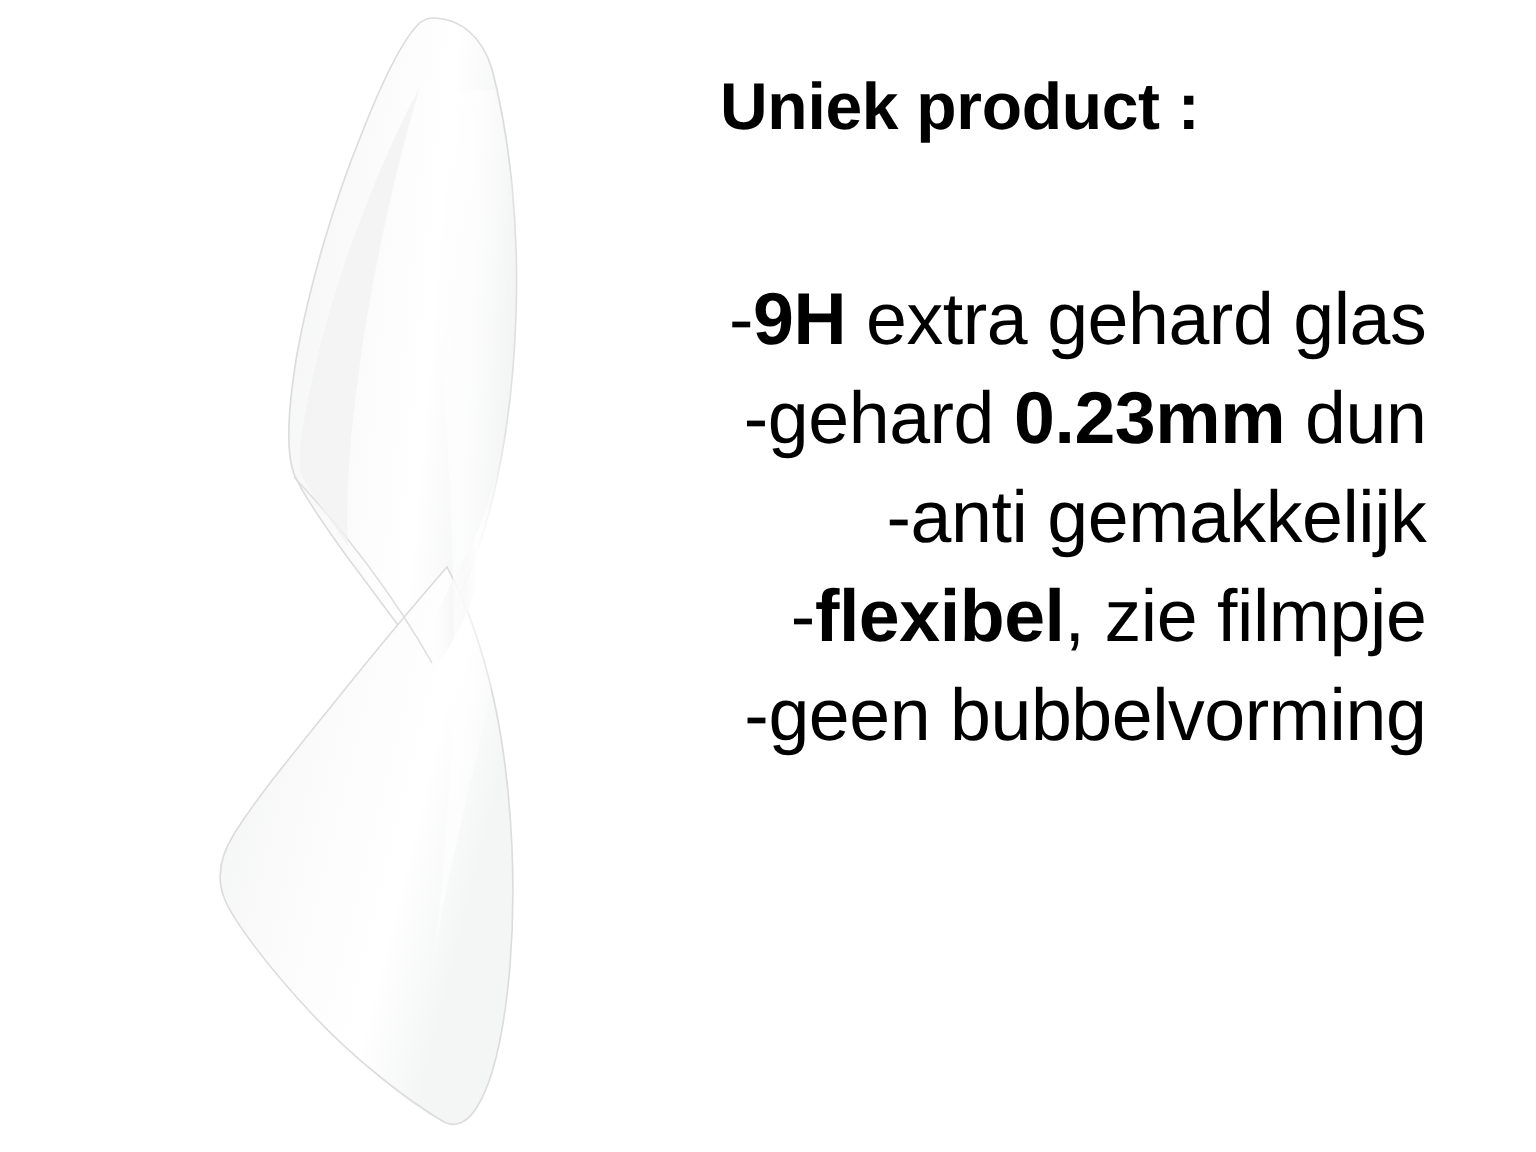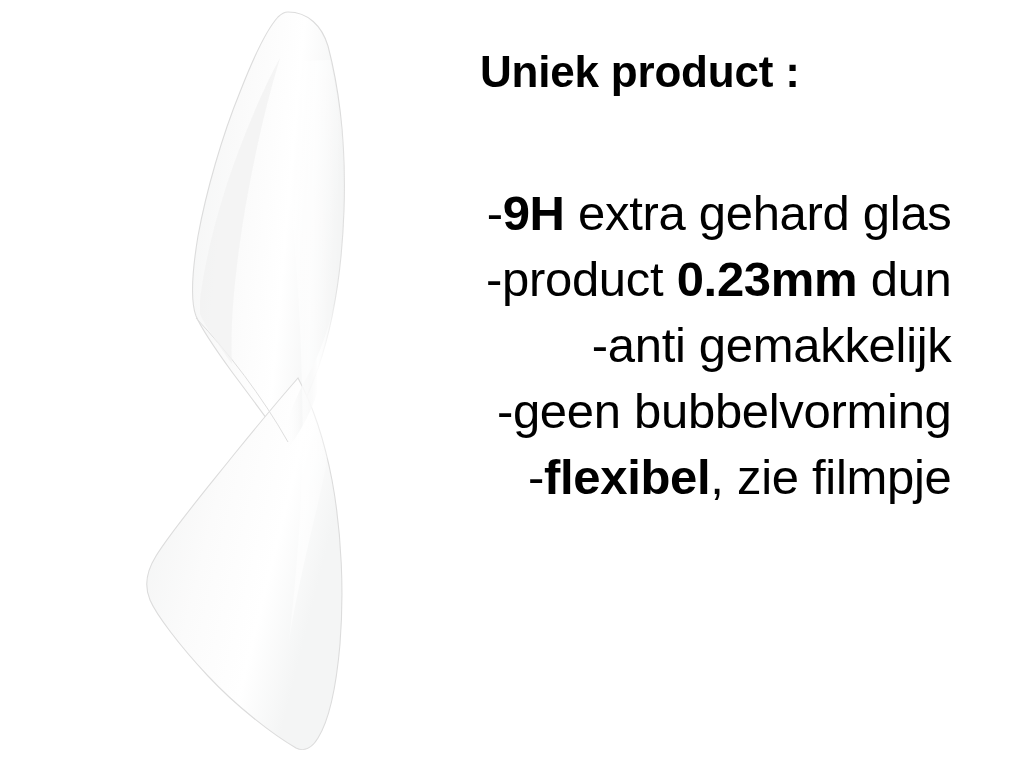--- a/index.html
+++ b/index.html
@@ -167,31 +167,31 @@
 
     <div id="headline">Uniek product :</div>
 
     <ul id="feature-list">
 
       <li class="feature-item">
         <span class="bullet-dash">-</span><span class="feature-strong">9H</span><span class="feature-plain"> extra gehard glas</span>
       </li>
 
       <li class="feature-item">
-        <span class="bullet-dash">-</span><span class="feature-plain">product </span><span class="feature-strong">0.23mm</span><span class="feature-plain"> dun</span>
+        <span class="bullet-dash">-</span><span class="feature-plain">gehard </span><span class="feature-strong">0.23mm</span><span class="feature-plain"> dun</span>
       </li>
 
       <li class="feature-item">
         <span class="bullet-dash">-</span><span class="feature-plain">anti gemakkelijk</span>
       </li>
 
       <li class="feature-item">
-        <span class="bullet-dash">-</span><span class="feature-plain">geen bubbelvorming</span>
+        <span class="bullet-dash">-</span><span class="feature-strong">flexibel</span><span class="feature-plain">, zie filmpje</span>
       </li>
 
       <li class="feature-item">
-        <span class="bullet-dash">-</span><span class="feature-strong">flexibel</span><span class="feature-plain">, zie filmpje</span>
+        <span class="bullet-dash">-</span><span class="feature-plain">geen bubbelvorming</span>
       </li>
 
 
     </ul>
   </div>
 </div>
 
 </body></html>

